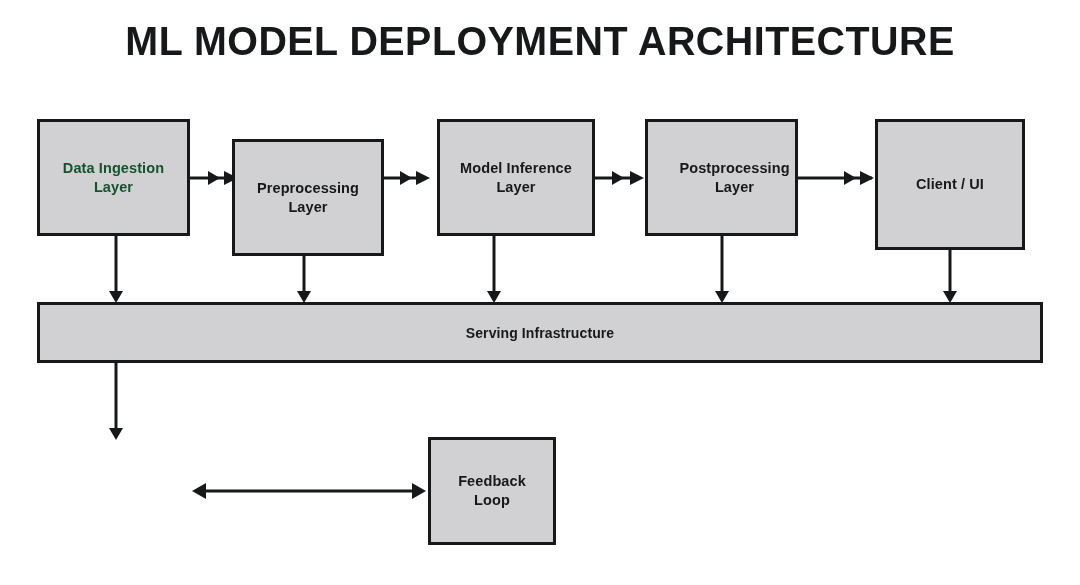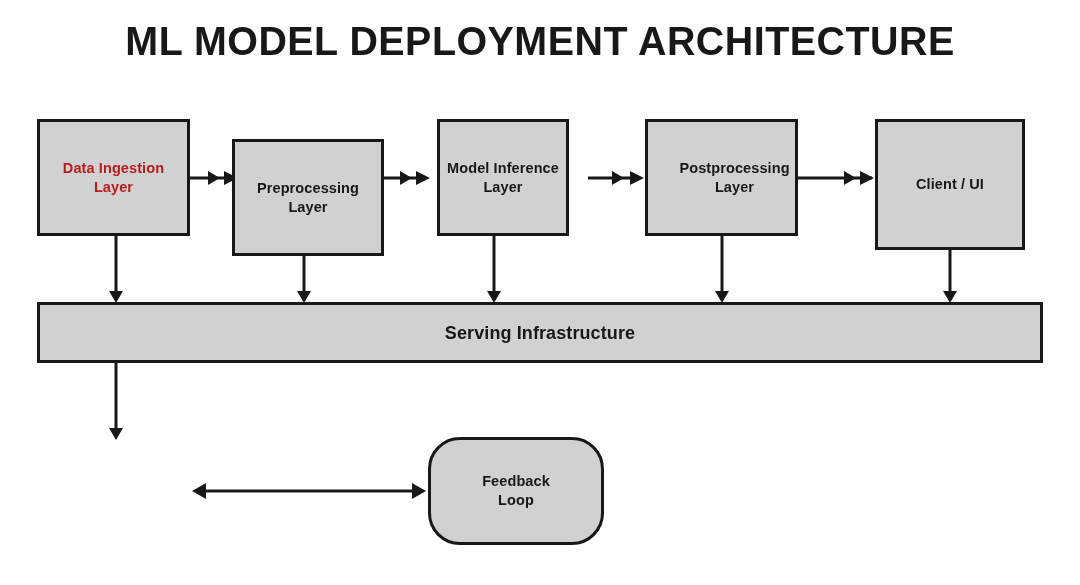--- a/index.html
+++ b/index.html
@@ -54,21 +54,21 @@
     font-size: 14.5px;
     font-weight: bold;
     color: #16181a;
     line-height: 19px;
     letter-spacing: 0.1px;
     white-space: pre-line;
     padding: 0 6px;
   }
 
   .node-wide .node-label {
-    font-size: 18px;
+    font-size: 14px;
     line-height: 20px;
   }
 
   
   .conn {
     position: absolute;
   }
   .conn svg {
     display: block;
     overflow: visible;
@@ -157,46 +157,46 @@
 
   <div class="conn" style="left:188px; top:476px; width:242px; height:30px;">
     <svg width="242" height="30" viewBox="0 0 242 30">
       <line x1="8" y1="15" x2="234" y2="15" stroke="#16181a" stroke-width="3"></line>
       <polygon points="18,7 4,15 18,23" fill="#16181a"></polygon>
       <polygon points="224,7 238,15 224,23" fill="#16181a"></polygon>
     </svg>
   </div>
 
   <div class="node" style="left: 37px; top: 119px; width: 153px; height: 117px; background: rgb(209, 208, 211); border-color: rgb(22, 24, 26);">
-    <span class="node-label" style="color: #b91c1c;">Data Ingestion
+    <span class="node-label" style="color: #14532d;">Data Ingestion
 Layer</span>
   </div>
 
   <div class="node" style="left: 232px; top: 119px; width: 152px; height: 117px; background: rgb(209, 208, 211); border-color: rgb(22, 24, 26); margin-top: 20px;">
     <span class="node-label" style="color: rgb(22, 24, 26);">Preprocessing
 Layer</span>
   </div>
 
-  <div class="node" style="left: 437px; top: 119px; width: 132px; height: 117px; background: rgb(209, 208, 211); border-color: rgb(22, 24, 26);">
+  <div class="node" style="left: 437px; top: 119px; width: 158px; height: 117px; background: rgb(209, 208, 211); border-color: rgb(22, 24, 26);">
     <span class="node-label" style="color: rgb(22, 24, 26);">Model Inference
 Layer</span>
   </div>
 
   <div class="node" style="left: 645px; top: 119px; width: 153px; height: 117px; background: rgb(209, 208, 211); border-color: rgb(22, 24, 26); padding-left: 26px;">
     <span class="node-label" style="color: rgb(22, 24, 26);">Postprocessing
 Layer</span>
   </div>
 
   <div class="node" style="left: 875px; top: 119px; width: 150px; height: 131px; background: rgb(209, 208, 211); border-color: rgb(22, 24, 26);">
     <span class="node-label" style="color: rgb(22, 24, 26);">Client / UI</span>
   </div>
 
   <div class="node node-wide" style="left: 37px; top: 302px; width: 1006px; height: 61px; background: rgb(209, 208, 211); border-color: rgb(22, 24, 26);">
     <span class="node-label" style="color: rgb(22, 24, 26);">Serving Infrastructure</span>
   </div>
 
 
-  <div class="node" style="left: 428px; top: 437px; width: 176px; height: 108px; background: rgb(209, 208, 211); border-color: rgb(22, 24, 26); border-radius: 32px;">
+  <div class="node" style="left: 428px; top: 437px; width: 128px; height: 108px; background: rgb(209, 208, 211); border-color: rgb(22, 24, 26);">
     <span class="node-label" style="color: rgb(22, 24, 26);">Feedback
 Loop</span>
   </div>
 
 </div>
 
 </body></html>

